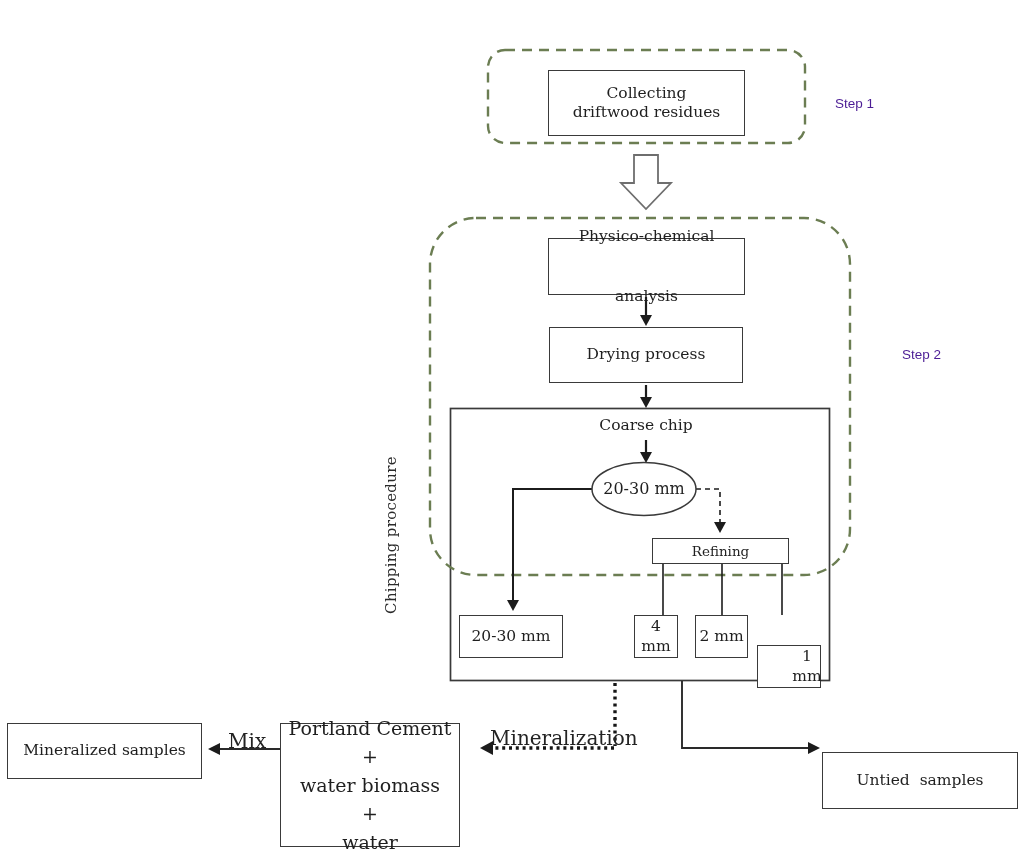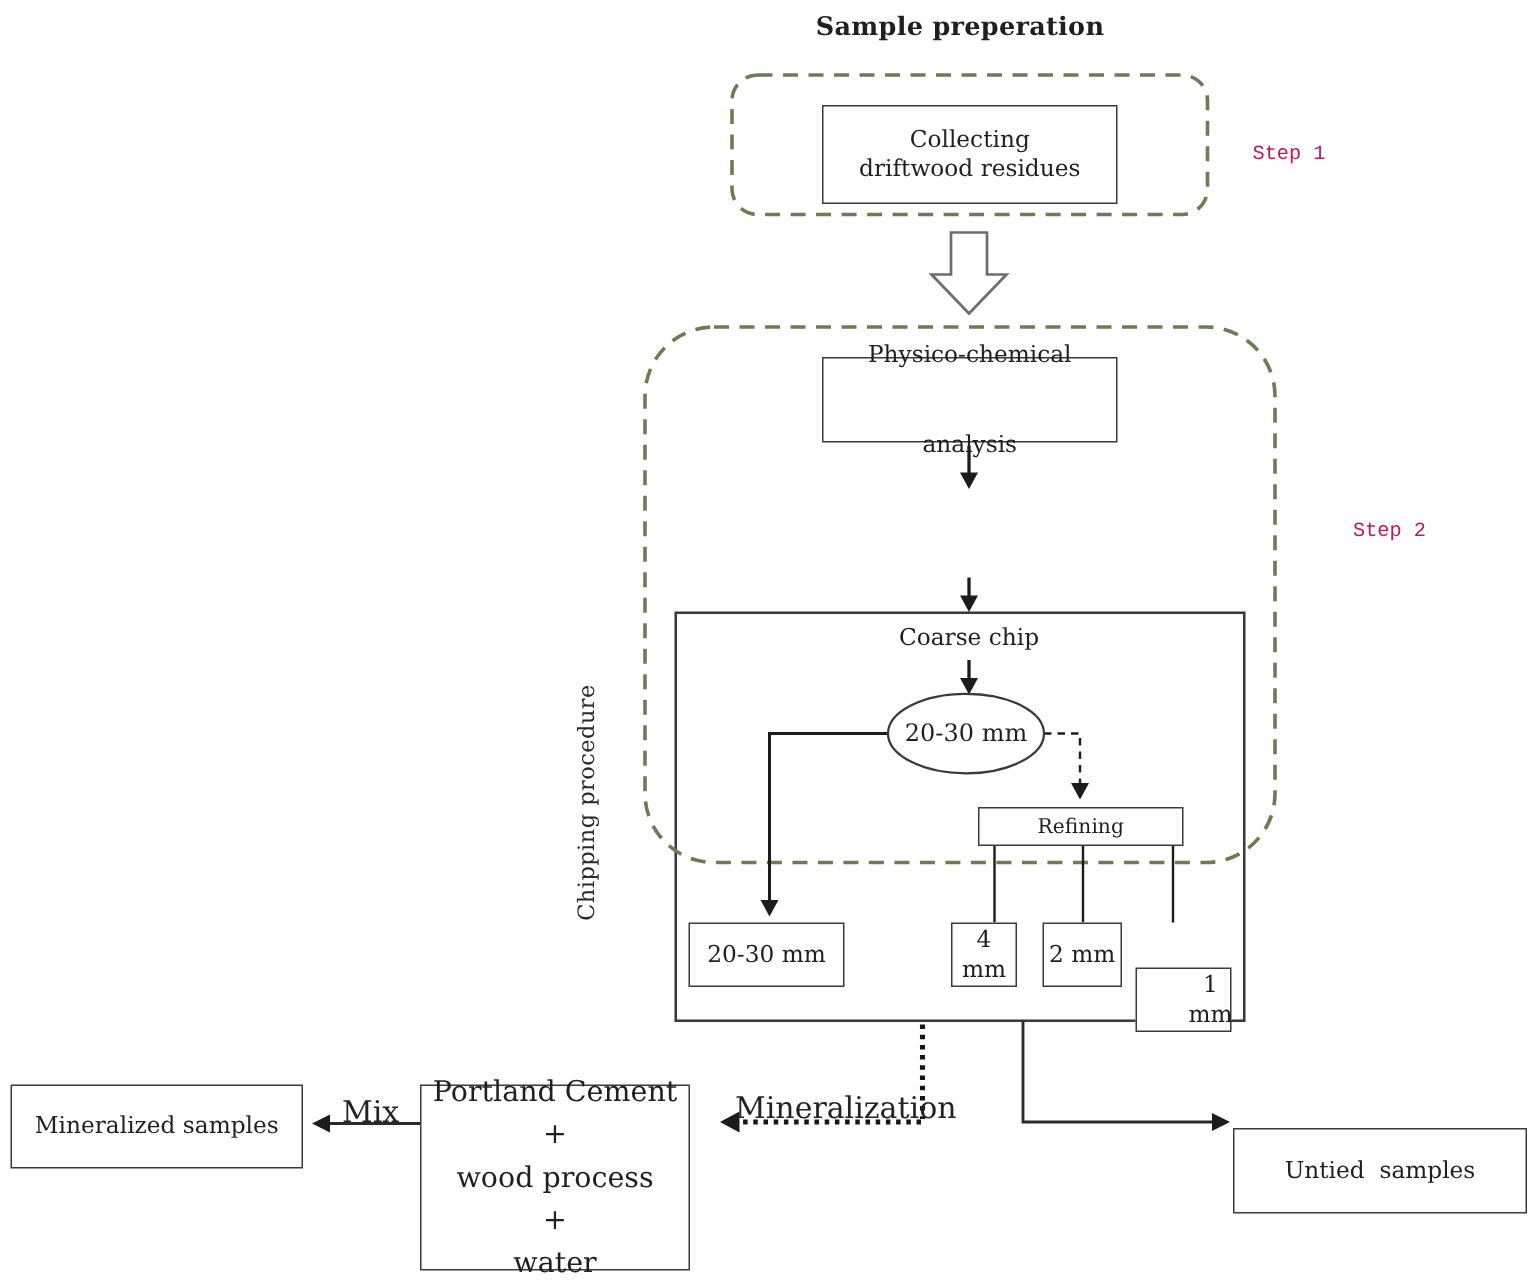--- a/index.html
+++ b/index.html
@@ -11,21 +11,21 @@
   .box{
     position:absolute;z-index:2;background:#ffffff;border:1.6px solid #3a3a3a;
     display:flex;flex-direction:column;align-items:center;justify-content:center;
     text-align:center;font-size:15.5px;line-height:1.25;box-sizing:border-box;
   }
   .label{position:absolute;z-index:3;white-space:pre;}
   .title{
     font-weight:bold;font-size:17px;letter-spacing:.2px;text-align:center;
   }
   .steplab{
-    font-family:Liberation Mono, monospace;font-size:13.5px;color:#be185d;
+    font-family:Liberation Sans, sans-serif;font-size:13.5px;color:#4c1d95;
   }
   .rot{
     transform:rotate(-90deg);transform-origin:center center;
     font-size:15px;color:#2a2a2a;letter-spacing:.3px;text-align:center;
   }
   .small{font-size:13.5px;}
   .conn-label{font-size:20px;color:#232323;}
 </style>
 </head>
 <body>
@@ -67,34 +67,34 @@
     <polyline points="615,683 615,746" fill="none" stroke="#161616" stroke-width="3.4" stroke-dasharray="3 3.8"></polyline>
     <polyline points="614,748 494,748" fill="none" stroke="#161616" stroke-width="3.4" stroke-dasharray="3 3.8"></polyline>
     <polygon points="493,741 493,755 480,748" fill="#1c1c1c"></polygon>
 
     <line x1="280" y1="749" x2="218" y2="749" stroke="#2a2a2a" stroke-width="1.9"></line>
     <polygon points="220,743 220,755 208,749" fill="#1c1c1c"></polygon>
 
     <ellipse cx="644" cy="489" rx="52" ry="26.5" fill="#ffffff" stroke="#3a3a3a" stroke-width="1.5"></ellipse>
   </svg>
 
-  <div class="label title" style="left:430px;top:8px;width:420px;">Sample preperation</div>
 
   <div class="box" style="left:548px;top:70px;width:197px;height:66px;">
     <span>Collecting</span>
     <span>driftwood residues</span>
   </div>
 
   <div class="label steplab" style="left:835px;top:96px;">Step 1</div>
 
   <div class="box" style="left:548px;top:238px;width:197px;height:57px;gap:40px;">
     <span>Physico-chemical</span>
     <span>analysis</span>
   </div>
 
+  <div class="box" style="left:549px;top:327px;width:194px;height:56px;">Drying process</div>
 
   <div class="label steplab" style="left:902px;top:347px;">Step 2</div>
 
   <div class="label" style="left:560px;top:416px;width:172px;text-align:center;font-size:15.5px;">Coarse chip</div>
 
   <div class="label rot" style="left:305px;top:526px;width:172px;">Chipping procedure</div>
 
   <div class="label" style="left:592px;top:479px;width:104px;text-align:center;font-size:16px;z-index:3;">20-30 mm</div>
 
   <div class="box small" style="left:652px;top:538px;width:137px;height:26px;">Refining</div>
@@ -104,21 +104,21 @@
   <div class="box" style="left:695px;top:615px;width:53px;height:43px;">2 mm</div>
   <div class="box" style="left:757px;top:645px;width:64px;height:43px;padding-left:36px;">1 mm</div>
 
   <div class="label conn-label" style="left:490px;top:726px;">Mineralization</div>
 
   <div class="label conn-label" style="left:228px;top:729px;">Mix</div>
 
   <div class="box" style="left:280px;top:723px;width:180px;height:124px;line-height:1.5;font-size:19px;">
     <span>Portland Cement</span>
     <span>+</span>
-    <span>wood process</span>
+    <span>water biomass</span>
     <span>+</span>
     <span>water</span>
   </div>
 
   <div class="box" style="left:7px;top:723px;width:195px;height:56px;">Mineralized samples</div>
 
   <div class="box" style="left:822px;top:720px;width:196px;height:57px;white-space:pre;margin-top:32px;">Untied  samples</div>
 
 </div>
 

